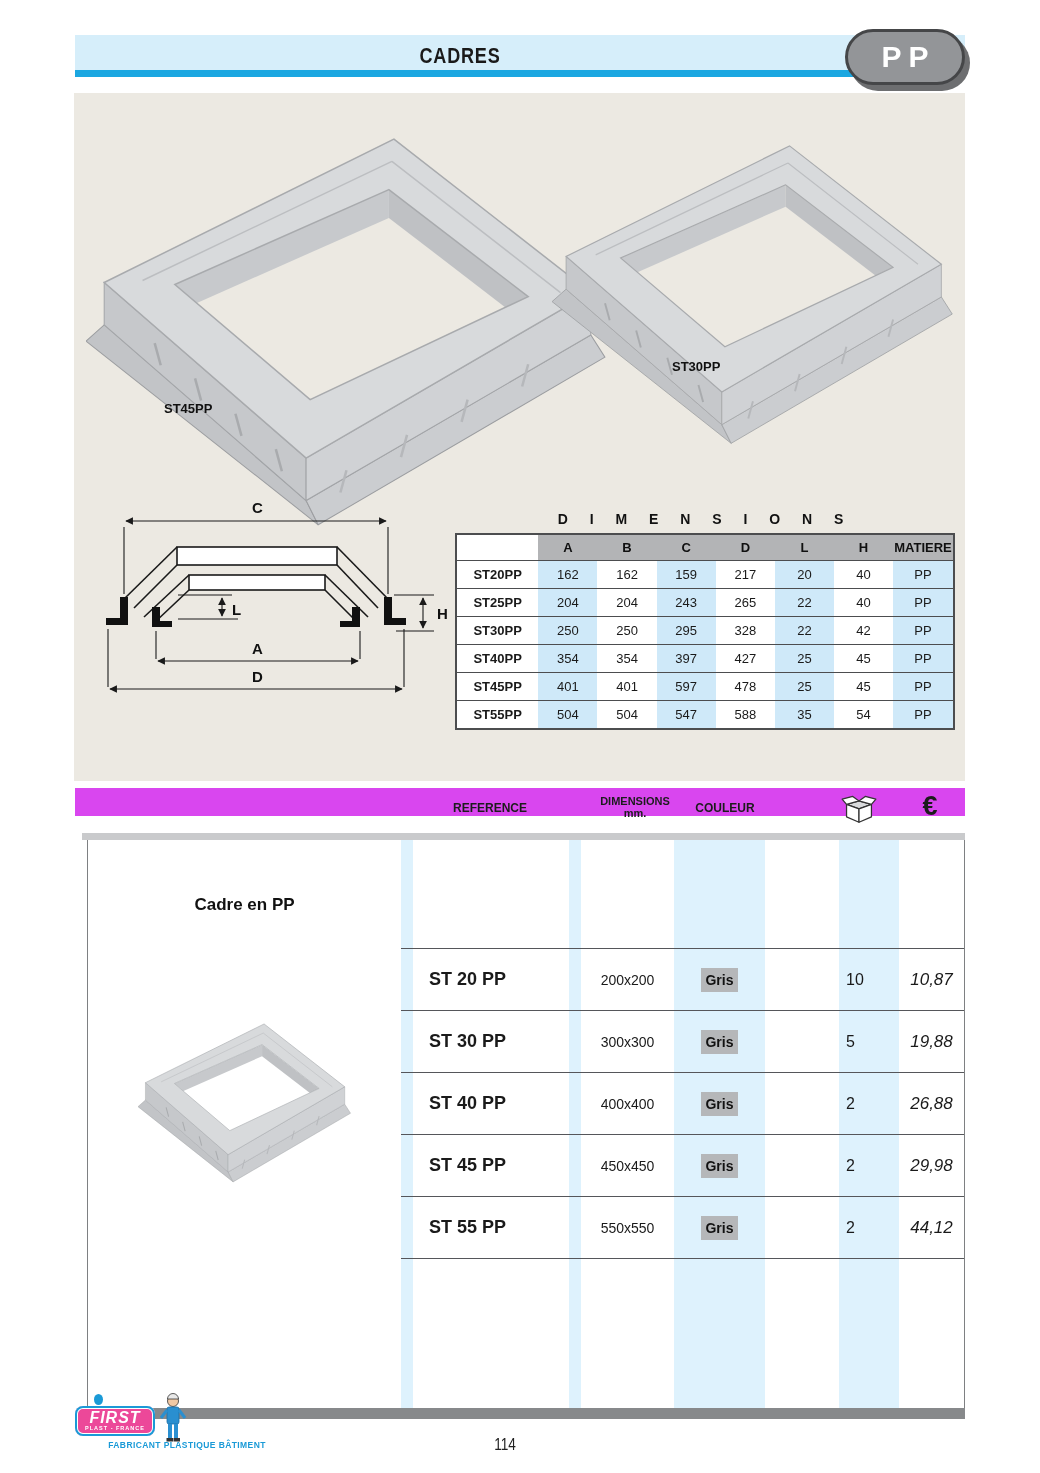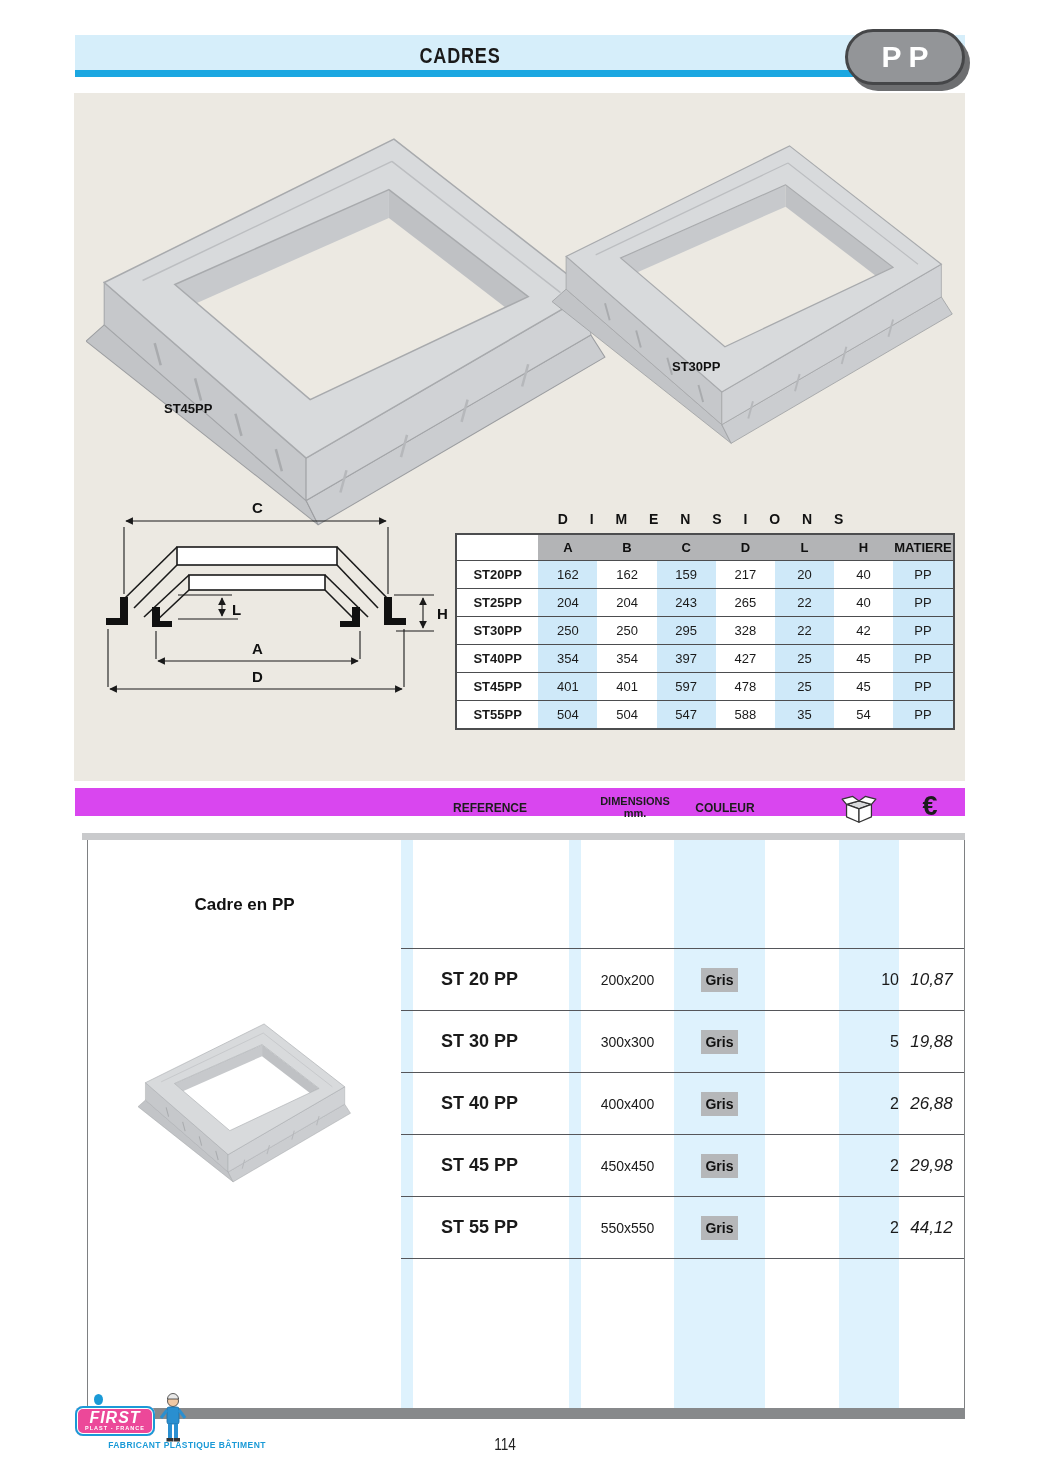--- a/index.html
+++ b/index.html
@@ -56,26 +56,26 @@
 
   .category-label{position:absolute;left:0;top:16px;width:313px;text-align:center;
                   font-size:17px;font-weight:bold;color:#111;margin-top:39px;}
   .mini-product{position:absolute;left:50px;top:178px;}
 
   .rows{position:absolute;left:313px;top:0;width:563px;}
   .row-spacer{height:108px;}
   .price-row{height:61px;border-top:1.5px solid #55565a;display:grid;
              grid-template-columns:12px 156px 12px 93px 91px 74px 60px 65px;align-items:center;}
   .rows .end-line{border-top:1.5px solid #55565a;height:0;}
-  .c-ref{grid-column:2;font-weight:bold;font-size:18px;padding-left:28px;}
+  .c-ref{grid-column:2;font-weight:bold;font-size:18px;padding-left:16px;}
   .c-dims{grid-column:4;text-align:center;font-size:14px;}
   .c-coul{grid-column:5;text-align:center;}
   .badge-gris{display:inline-block;background:#b5b7b9;color:#111;font-weight:bold;font-size:14px;
               padding:4px 4px;}
-  .c-qty{grid-column:7;text-align:right;font-size:16px;}
+  .c-qty{grid-column:7;text-align:left;font-size:16px;padding-left:7px;}
   .c-price{grid-column:8;text-align:center;font-size:17px;font-weight:normal;font-style:italic;}
 
   
   .footer-bar{position:absolute;left:150px;top:1408px;width:815px;height:11px;background:#87898b;}
   .logo-box{position:absolute;left:75px;top:1406px;width:80px;height:30px;background:#ec4899;
             border-radius:8px;box-shadow:inset 0 0 0 2px #1a9ad7, inset 0 0 0 3px #ffffff;
             display:flex;flex-direction:column;align-items:center;justify-content:center;}
   .logo-name{color:#ffffff;font-size:16px;font-weight:bold;font-style:italic;letter-spacing:1px;line-height:15px;}
   .logo-sub{color:#ffffff;font-size:5.5px;font-weight:bold;letter-spacing:1px;line-height:7px;}
   .logo-dot{position:absolute;left:94px;top:1394px;width:9px;height:11px;border-radius:50%;background:#1a9ad7;}

